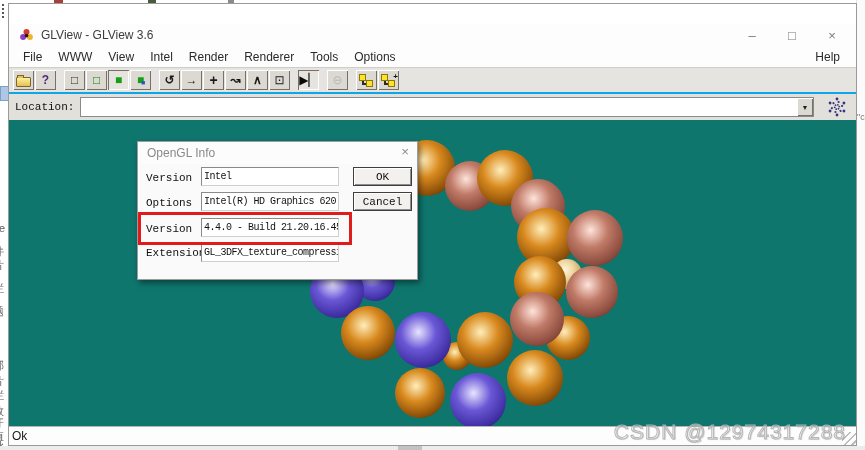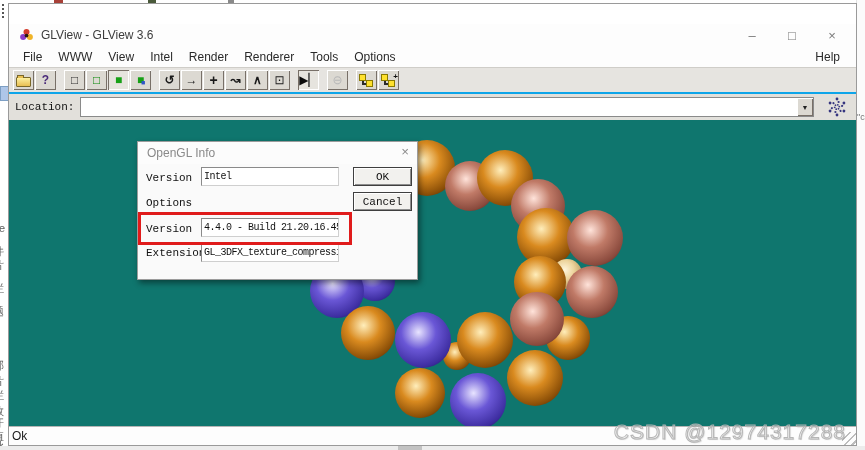--- a/index.html
+++ b/index.html
@@ -294,20 +294,21 @@
       </div>
 
     <div class="dialog">
       <div class="dtitle">OpenGL Info</div>
       <span class="dclose">×</span>
 
       <span class="dlabel" style="left:8px;top:30px">Version</span>
       <span class="dfield" style="top:25px">Intel</span>
 
       <span class="dlabel" style="left:8px;top:55px">Options</span>
+      <span class="dfield" style="top:50px">Intel(R) HD Graphics 620</span>
 
       <span class="dlabel" style="left:8px;top:81px">Version</span>
       <span class="dfield" style="top:76px">4.4.0 - Build 21.20.16.458</span>
 
       <span class="dlabel" style="left:8px;top:105px">Extensions</span>
       <span class="dfield" style="top:101px">GL_3DFX_texture_compressio</span>
 
       <div class="dbtn" style="top:25px">OK</div>
       <div class="dbtn" style="top:50px">Cancel</div>
 

